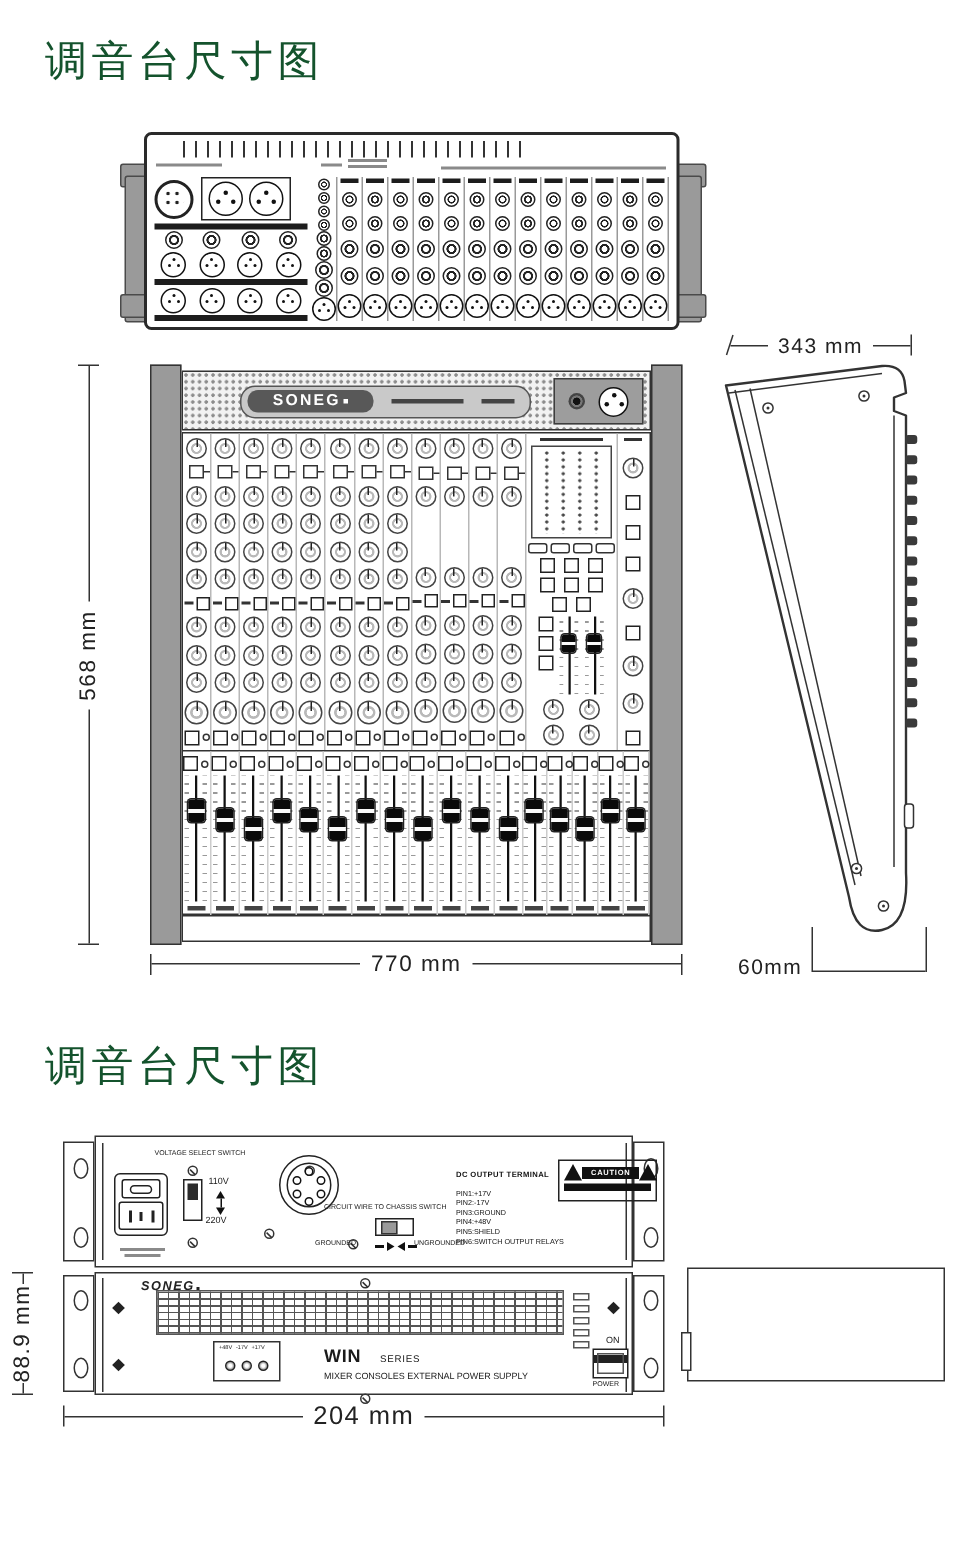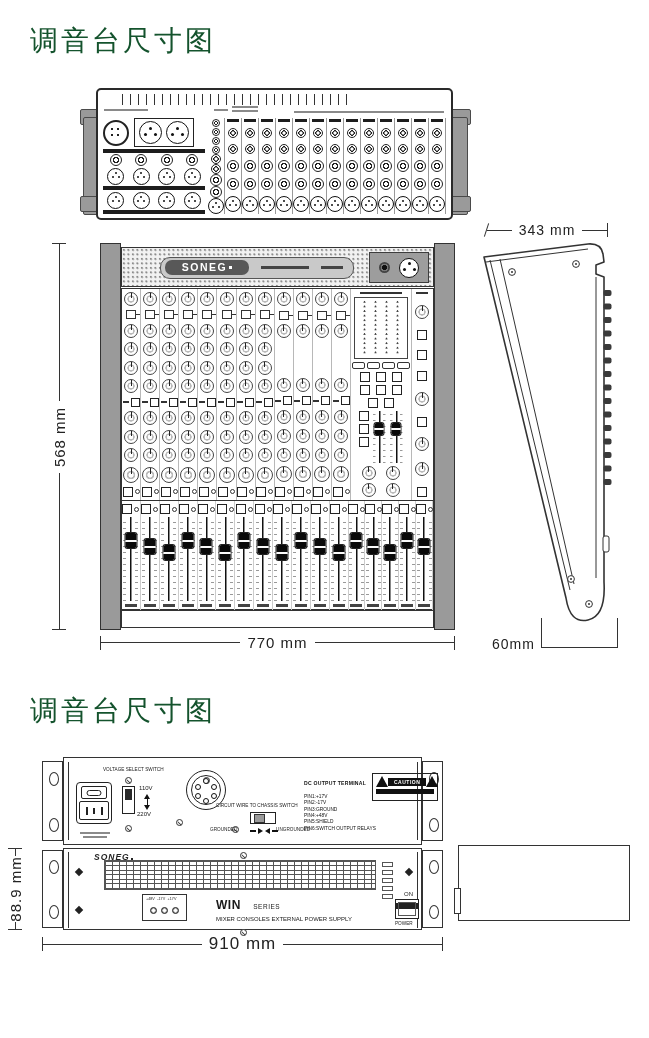--- a/index.html
+++ b/index.html
@@ -1067,20 +1067,20 @@
       <div class="ln"></div>
     <div class="lbl" style="height:66px;">
         <span>88.9 mm</span>
       </div>
     <div class="ln"></div>
       <div class="tick"></div>
   </div>
   <div class="dimh big" style="left:42px;top:934px;width:401px;">
     <div class="tick"></div>
       <div class="ln"></div>
-    <div class="lbl">910 mm</div>
+    <div class="lbl">204 mm</div>
     <div class="ln"></div>
       <div class="tick"></div>
   </div>
 
   <div class="psuside" style="left:458px;top:845px;width:172px;height:76px;"></div>
   <div class="psutab" style="left:454px;top:888px;height:24px;"></div>
 </div>
 
 </body></html>

